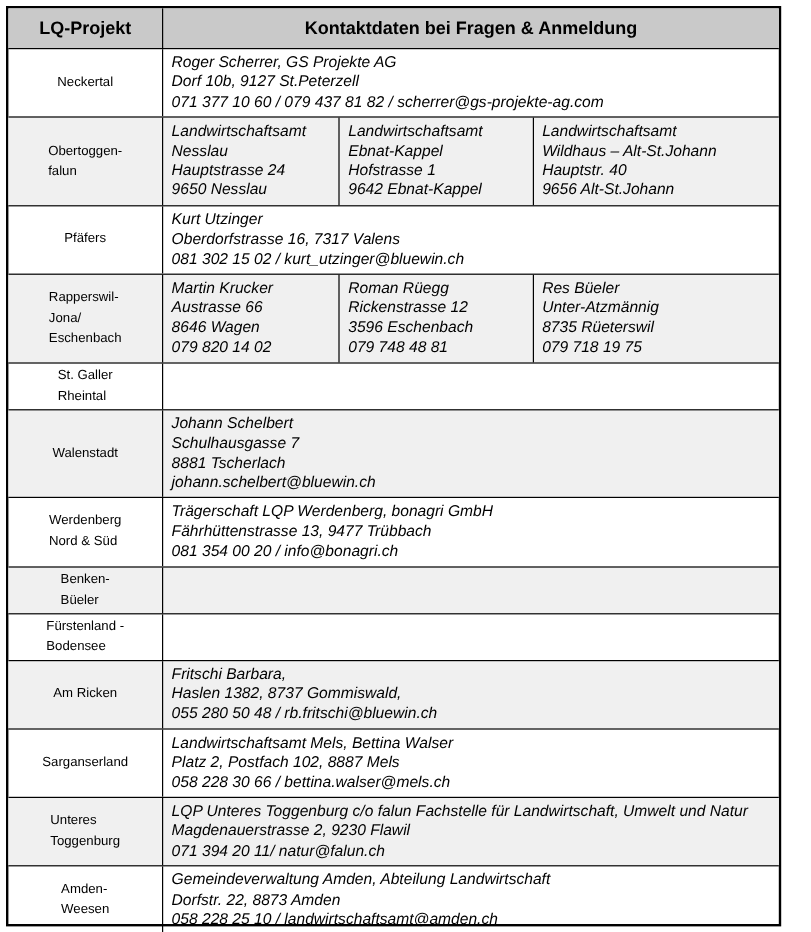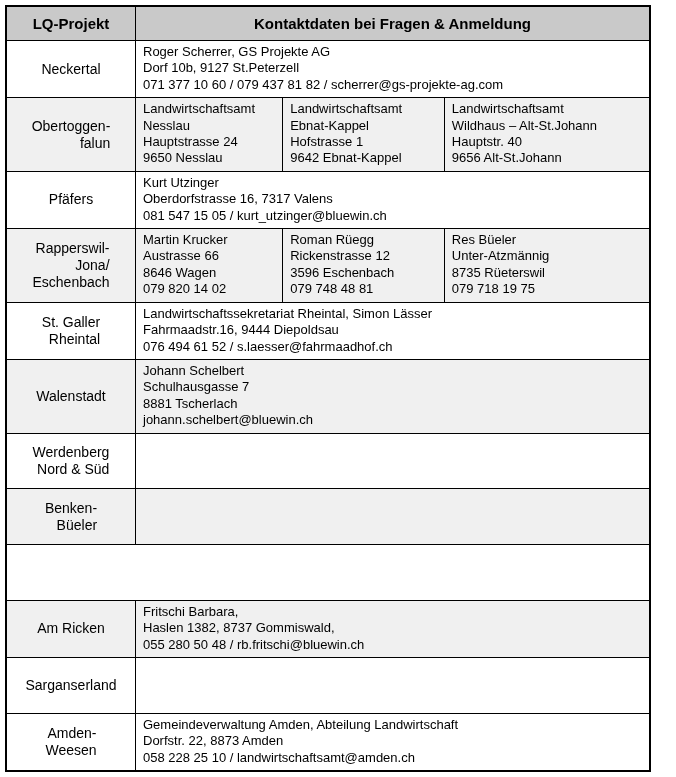--- a/index.html
+++ b/index.html
@@ -12,24 +12,24 @@
   .row.grow { flex:1; }
   .header-row { background:#c9c9c9; min-height:33px; }
   .header-label, .header-content {
     display:flex; align-items:center; justify-content:center;
     font-weight:bold; font-size:15px; text-align:center; box-sizing:border-box;
   }
   .header-label { width:129px; flex:0 0 129px; border-right:1px solid #000; }
   .header-content { flex:1; }
   .label-cell {
     width:129px; flex:0 0 129px; border-right:1px solid #000; box-sizing:border-box;
-    display:flex; align-items:center; justify-content:center; text-align:right;
-    font-size:14px; line-height:17px; white-space:pre-line; padding:2px 0;
+    display:flex; align-items:center; justify-content:center; text-align:left;
+    font-size:11px; line-height:17px; white-space:pre-line; padding:2px 0;
   }
-  .content { flex:1; display:flex; align-items:stretch; min-width:0; }
+  .content { flex:1; display:flex; align-items:stretch; min-width:0;font-style:italic; }
   .cell {
     flex:1; box-sizing:border-box; padding:3px 7px 4px 7px;
     font-size:13px; line-height:16.4px; white-space:pre-line; min-width:0;
   }
   .cell + .cell { border-left:1px solid #000; }
   .w285 { flex:0 0 28.5%; }
   .w315 { flex:0 0 31.5%; }
   .w485 { flex:0 0 48.5%; }
   .shaded { background:#f0f0f0; }
 </style>
@@ -70,21 +70,21 @@
 Hauptstr. 40
 9656 Alt-St.Johann</div>
       </div>
     </div>
 
     <div class="row grow">
       <div class="label-cell">Pfäfers</div>
       <div class="content">
           <div class="cell">Kurt Utzinger
 Oberdorfstrasse 16, 7317 Valens
-081 547 15 05 / kurt_utzinger@bluewin.ch</div>
+081 302 15 02 / kurt_utzinger@bluewin.ch</div>
         </div>
     </div>
 
     <div class="row grow shaded">
       <div class="label-cell">Rapperswil-
 Jona/
 Eschenbach</div>
       <div class="content">
         <div class="cell w285">Martin Krucker
 Austrasse 66
@@ -97,63 +97,79 @@
         <div class="cell">Res Büeler
 Unter-Atzmännig
 8735 Rüeterswil
 079 718 19 75</div>
       </div>
     </div>
 
     <div class="row grow">
       <div class="label-cell">St. Galler
 Rheintal</div>
-      <div class="content">
-          <div class="cell">Landwirtschaftssekretariat Rheintal, Simon Lässer
-Fahrmaadstr.16, 9444 Diepoldsau
-076 494 61 52 / s.laesser@fahrmaadhof.ch</div>
-        </div>
     </div>
 
     <div class="row grow shaded">
       <div class="label-cell">Walenstadt</div>
       <div class="content">
           <div class="cell">Johann Schelbert
 Schulhausgasse 7
 8881 Tscherlach
 johann.schelbert@bluewin.ch</div>
         </div>
     </div>
 
     <div class="row grow">
       <div class="label-cell">Werdenberg
 Nord &amp; Süd</div>
+      <div class="content">
+          <div class="cell">Trägerschaft LQP Werdenberg, bonagri GmbH
+Fährhüttenstrasse 13, 9477 Trübbach
+081 354 00 20 / info@bonagri.ch</div>
+        </div>
     </div>
 
     <div class="row grow shaded">
       <div class="label-cell">Benken-
 Büeler</div>
     </div>
 
     <div class="row grow">
+      <div class="label-cell">Fürstenland -
+Bodensee</div>
     </div>
 
     <div class="row grow shaded">
       <div class="label-cell">Am Ricken</div>
       <div class="content">
           <div class="cell">Fritschi Barbara,
 Haslen 1382, 8737 Gommiswald,
 055 280 50 48 / rb.fritschi@bluewin.ch</div>
         </div>
     </div>
 
     <div class="row grow">
       <div class="label-cell">Sarganserland</div>
+      <div class="content">
+          <div class="cell">Landwirtschaftsamt Mels, Bettina Walser
+Platz 2, Postfach 102, 8887 Mels
+058 228 30 66 / bettina.walser@mels.ch</div>
+        </div>
     </div>
 
+    <div class="row grow shaded">
+      <div class="label-cell">Unteres
+Toggenburg</div>
+      <div class="content">
+          <div class="cell">LQP Unteres Toggenburg c/o falun Fachstelle für Landwirtschaft, Umwelt und Natur
+Magdenauerstrasse 2, 9230 Flawil
+071 394 20 11/ natur@falun.ch</div>
+        </div>
+    </div>
 
     <div class="row grow">
       <div class="label-cell">Amden-
 Weesen</div>
       <div class="content">
           <div class="cell">Gemeindeverwaltung Amden, Abteilung Landwirtschaft
 Dorfstr. 22, 8873 Amden
 058 228 25 10 / landwirtschaftsamt@amden.ch</div>
         </div>
     </div>

